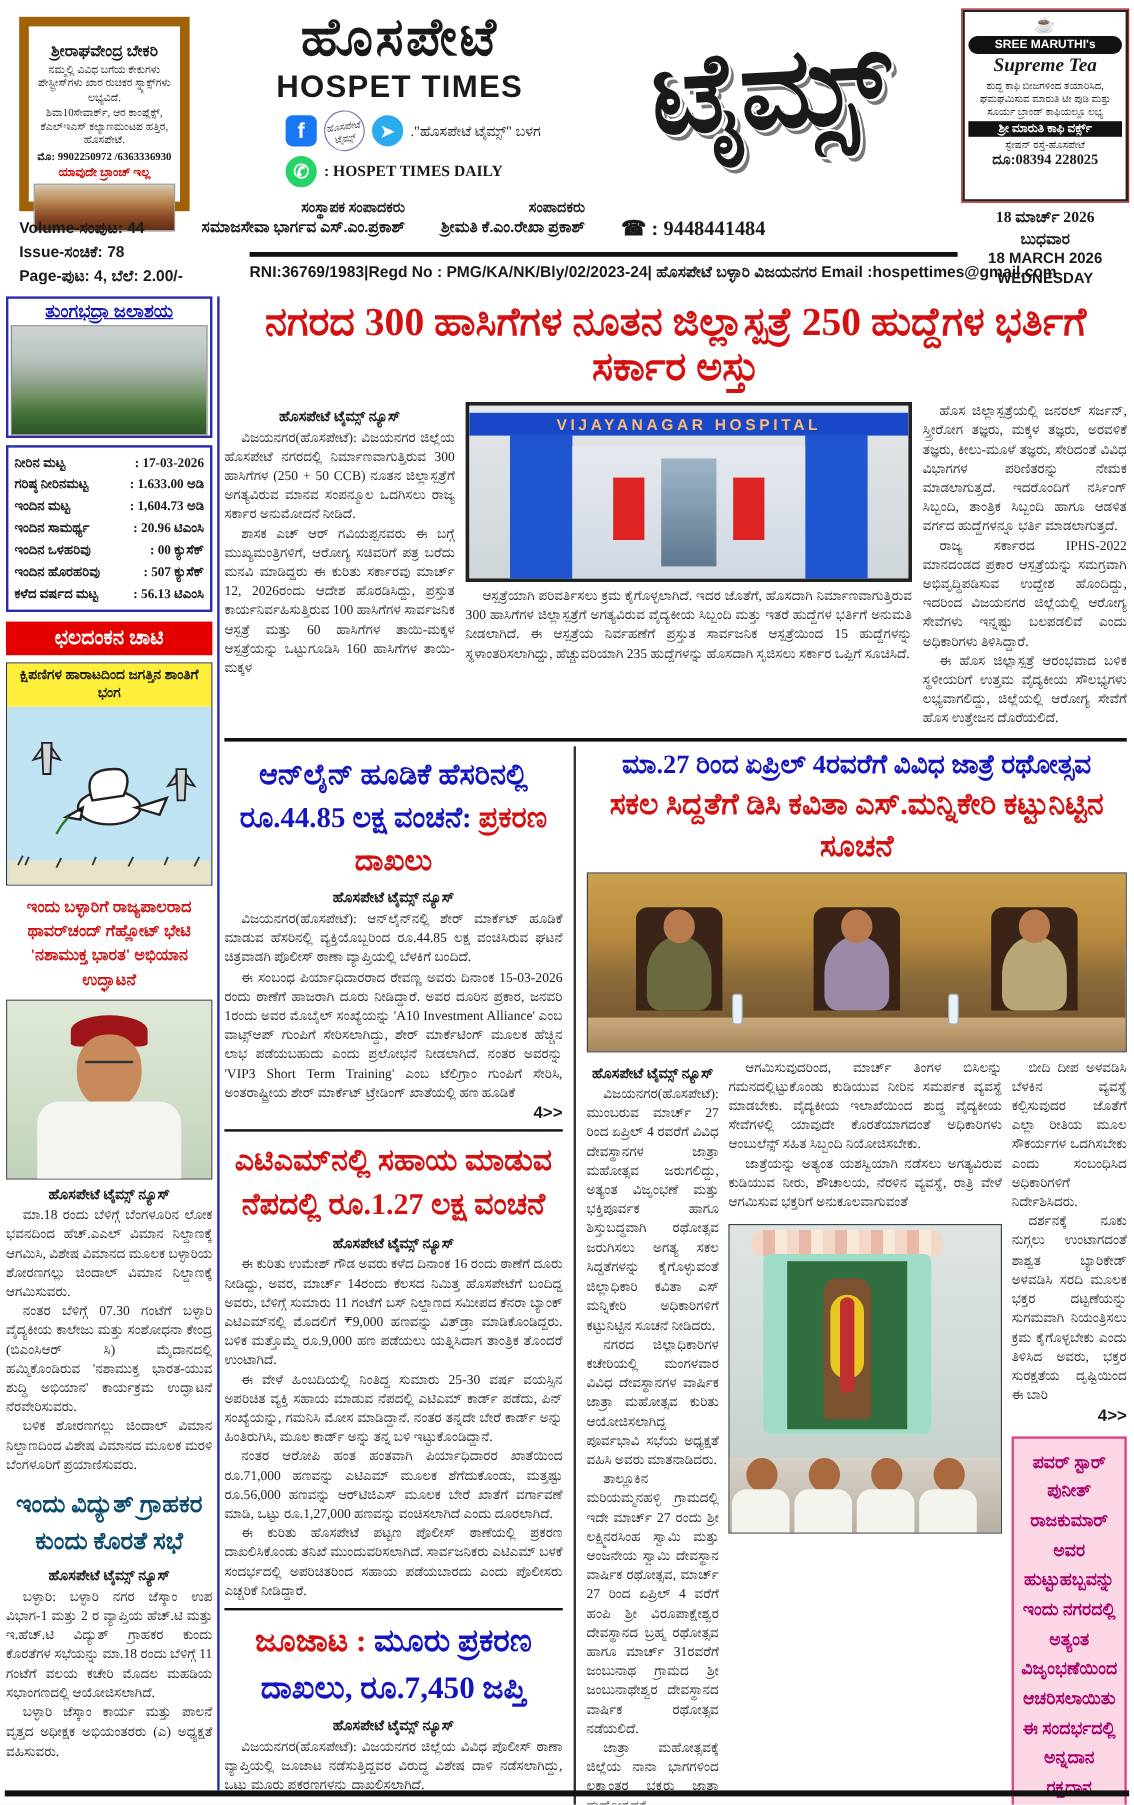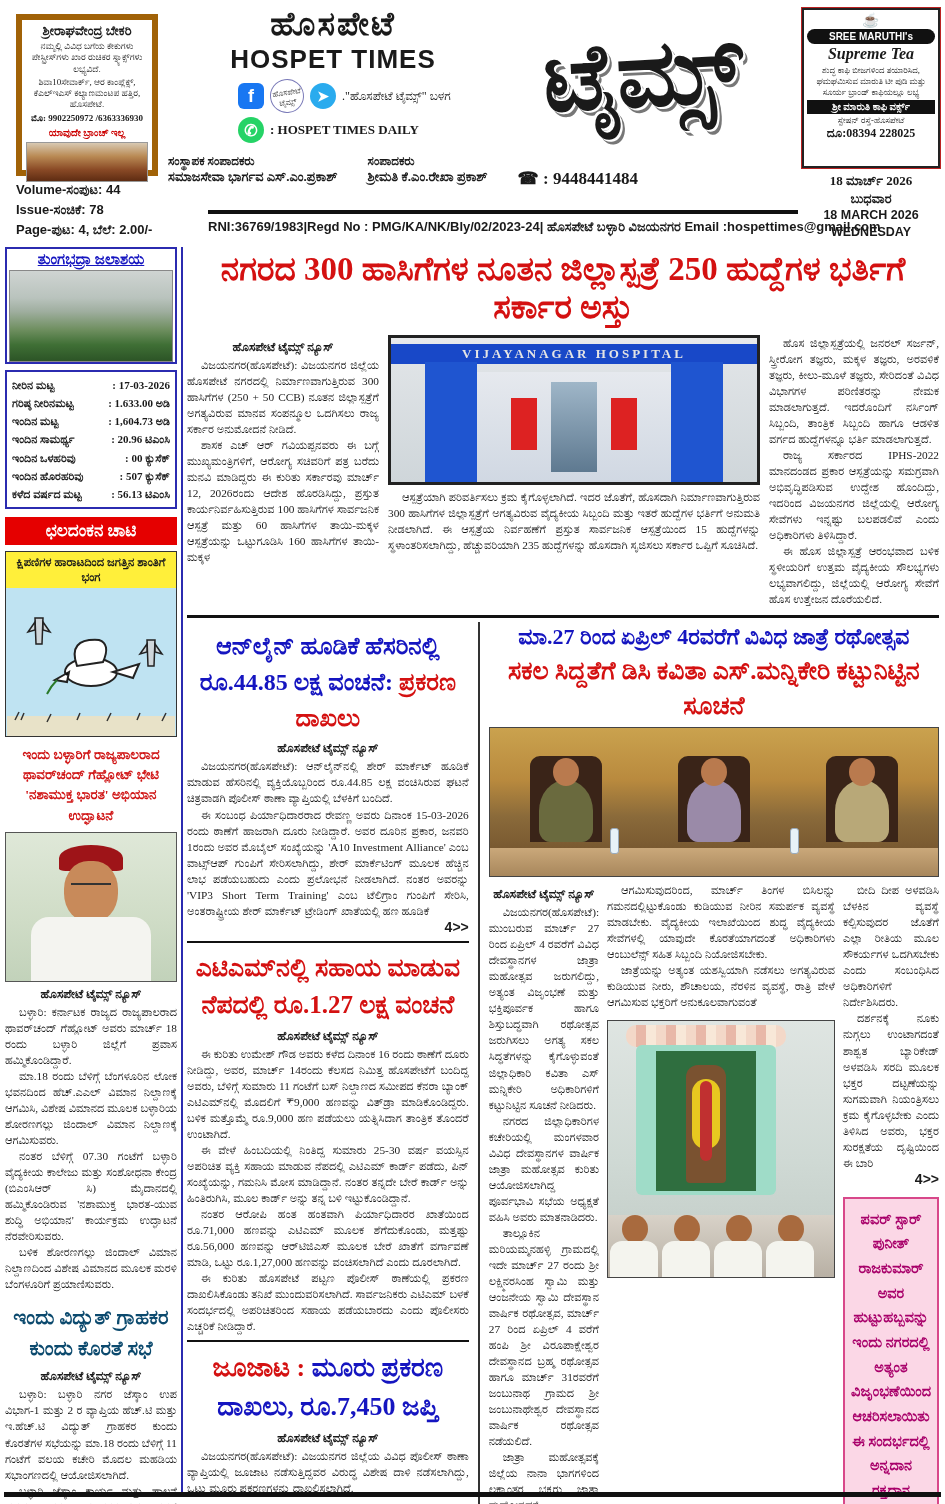--- a/index.html
+++ b/index.html
@@ -1,44 +1,44 @@
 <!DOCTYPE html>
 <html><head>
 <meta charset="utf-8">
 <style>
   * { margin:0; padding:0; box-sizing:border-box; }
   body { background:#e8e8e8; font-family:"Liberation Serif", serif; }
   .page { position:relative; width:945px; height:1504px; margin:0 auto; background:#ffffff; overflow:hidden; color:#1a1a1a; }
 
   
   .header { position:absolute; left:0; top:0; width:945px; height:243px; }
-  .bakery-ad { position:absolute; left:16px; top:14px; width:142px; height:162px; border:6px solid #a16207; padding:3px 4px; text-align:center; }
+  .bakery-ad { position:absolute; left:16px; top:14px; width:142px; height:162px; border:8px solid #a16207; padding:13px 4px; text-align:center; }
   .bakery-title { font-weight:bold; font-size:13px; }
   .bakery-line { font-size:9px; line-height:1.25; margin-top:2px; }
   .bakery-phone { font-size:9px; font-weight:bold; margin-top:2px; }
   .bakery-note { color:#cc0000; font-weight:bold; font-size:10px; margin-top:3px; }
   .bakery-img { margin-top:3px; height:40px; border:1px solid #999;
     background:linear-gradient(180deg,#d8c9b2 0%,#b98a54 35%,#8a4a26 70%,#5e2c12 100%); }
 
   .mast-center { position:absolute; left:168px; top:6px; width:628px; }
   .mast-row { display:flex; }
   .mast-left { width:330px; text-align:center; }
-  .mast-kn-small { font-size:33px; font-weight:900; letter-spacing:2px; }
+  .mast-kn-small { font-size:44px; font-weight:900; letter-spacing:2px; }
   .mast-en { font-size:26px; font-weight:900; font-family:"Liberation Sans", sans-serif; letter-spacing:1px; }
   .big-times { width:290px; font-size:92px; font-weight:900; line-height:1.5; text-align:center; transform:rotate(-3deg);
     text-shadow:2px 2px 0 #fff,-2px -2px 0 #fff,4px 5px 0 #777; }
   .social-row { display:flex; align-items:center; gap:6px; margin:4px 0 0 70px; font-size:12px; }
   .icn { display:inline-flex; align-items:center; justify-content:center; width:26px; height:26px; border-radius:50%; color:#fff; font-weight:bold; font-family:"Liberation Sans", sans-serif; }
   .icn-fb { background:#1877f2; border-radius:6px; font-size:18px; }
   .icn-tg { background:#2aabee; font-size:14px; }
   .icn-wa { background:#25d366; font-size:16px; }
   .badge-round { display:inline-block; border:1px solid #7a7ab8; border-radius:50%; font-size:8px; width:34px; height:34px; text-align:center; padding-top:8px; color:#333; transform:rotate(-8deg); }
   .wa-row { display:flex; align-items:center; gap:6px; margin:4px 0 0 70px; font-weight:bold; font-size:13px; }
   .editors-row { display:flex; align-items:flex-start; gap:30px; margin-top:10px; }
-  .ed-block { text-align:left; font-size:13px; font-weight:bold; }
+  .ed-block { text-align:right; font-size:13px; font-weight:bold; }
   .ed-block .lbl { font-size:12px; }
   .phone-big { font-size:17px; font-weight:900; white-space:nowrap; margin-top:14px; }
 
   .tea-ad { position:absolute; right:5px; top:8px; width:138px; height:160px; border:2px solid #222; outline:1px solid #b22; padding:2px 3px; text-align:center; }
   .tea-brandtop { background:#111; color:#fff; border-radius:8px; font-size:10px; font-weight:bold; padding:2px 0; font-family:"Liberation Sans", sans-serif; }
   .tea-brand { font-size:16px; font-style:italic; font-weight:bold; margin-top:1px; }
   .tea-desc { font-size:8.5px; line-height:1.3; margin-top:2px; }
   .tea-works { background:#111; color:#fff; font-size:10px; font-weight:bold; margin-top:2px; padding:1px 0; }
   .tea-station { font-size:8.5px; margin-top:1px; }
   .tea-phone { font-size:12px; font-weight:900; }
@@ -80,22 +80,22 @@
   .elec-head { color:#0c4a6e; font-weight:700; text-align:center; font-size:20px; line-height:1.55; margin-top:10px; }
 
   
   .main { position:absolute; left:187px; top:247px; width:752px; }
   .main-headline { color:#d41111; font-weight:900; font-size:33px; text-align:center; line-height:1.15; padding:4px 0 8px; }
   .hosp-grid { display:flex; gap:9px; }
   .hosp-c1 { width:192px; }
   .hosp-mid { width:372px; }
   .hosp-photo { height:150px; border:3px solid #222; position:relative; overflow:hidden;
     background:linear-gradient(180deg,#e8eaec 0%,#dfe3e6 18%,#cfd6da 100%); }
-  .hosp-sign { position:absolute; left:0; top:6px; width:100%; text-align:center; color:#e5e5e5; background:#1848c8;
-    font-family:Liberation Serif, serif; font-weight:bold; font-size:13px; letter-spacing:3px; padding:2px 0; }
+  .hosp-sign { position:absolute; left:0; top:6px; width:100%; text-align:center; color:#fdba74; background:#1848c8;
+    font-family:Liberation Sans, sans-serif; font-weight:bold; font-size:13px; letter-spacing:3px; padding:2px 0; }
   .hosp-col-l { position:absolute; left:34px; top:24px; width:52px; height:126px; background:#1f55d0; }
   .hosp-col-r { position:absolute; right:34px; top:24px; width:52px; height:126px; background:#1f55d0; }
   .hosp-wall { position:absolute; left:86px; right:86px; top:34px; height:116px; background:linear-gradient(180deg,#e6e9ee 0%,#cfd7e2 100%); }
   .hosp-red1 { position:absolute; left:120px; top:60px; width:26px; height:52px; background:#d22; }
   .hosp-red2 { position:absolute; right:120px; top:60px; width:26px; height:52px; background:#d22; }
   .hosp-glass { position:absolute; left:160px; right:160px; top:44px; bottom:10px; background:linear-gradient(180deg,#9fb6c8,#5e7990); }
   .hosp-c3 { flex:1; }
   .main-divider { border-top:3px solid #111; margin:8px 0 0; }
 
   .lower { display:flex; margin-top:4px; }
@@ -282,21 +282,20 @@
     </div>
 
     <div class="gov-teaser">ಇಂದು ಬಳ್ಳಾರಿಗೆ ರಾಜ್ಯಪಾಲರಾದ ಥಾವರ್‌ಚಂದ್ ಗೆಹ್ಲೋಟ್ ಭೇಟಿ 'ನಶಾಮುಕ್ತ ಭಾರತ' ಅಭಿಯಾನ ಉದ್ಘಾಟನೆ</div>
     <div class="gov-photo">
       <div class="gov-cap"></div>
         <div class="gov-head"></div>
         <div class="gov-glass"></div>
         <div class="gov-body"></div>
     </div>
     <div class="byline">ಹೊಸಪೇಟೆ ಟೈಮ್ಸ್ ನ್ಯೂಸ್</div>
-    <p class="para">ಬಳ್ಳಾರಿ: ಕರ್ನಾಟಕ ರಾಜ್ಯದ ರಾಜ್ಯಪಾಲರಾದ ಥಾವರ್‌ಚಂದ್ ಗೆಹ್ಲೋಟ್ ಅವರು ಮಾರ್ಚ್ 18 ರಂದು ಬಳ್ಳಾರಿ ಜಿಲ್ಲೆಗೆ ಪ್ರವಾಸ ಹಮ್ಮಿಕೊಂಡಿದ್ದಾರೆ.</p>
     <p class="para">ಮಾ.18 ರಂದು ಬೆಳಿಗ್ಗೆ ಬೆಂಗಳೂರಿನ ಲೋಕ ಭವನದಿಂದ ಹೆಚ್.ಎಎಲ್ ವಿಮಾನ ನಿಲ್ದಾಣಕ್ಕೆ ಆಗಮಿಸಿ, ವಿಶೇಷ ವಿಮಾನದ ಮೂಲಕ ಬಳ್ಳಾರಿಯ ಶೋರಣಗಲ್ಲು ಜಿಂದಾಲ್ ವಿಮಾನ ನಿಲ್ದಾಣಕ್ಕೆ ಆಗಮಿಸುವರು.</p>
     <p class="para">ನಂತರ ಬೆಳಿಗ್ಗೆ 07.30 ಗಂಟೆಗೆ ಬಳ್ಳಾರಿ ವೈದ್ಯಕೀಯ ಕಾಲೇಜು ಮತ್ತು ಸಂಶೋಧನಾ ಕೇಂದ್ರ (ಬಿಎಂಸಿಆರ್ ಸಿ) ಮೈದಾನದಲ್ಲಿ ಹಮ್ಮಿಕೊಂಡಿರುವ 'ನಶಾಮುಕ್ತ ಭಾರತ-ಯುವ ಶುದ್ಧಿ ಅಭಿಯಾನ' ಕಾರ್ಯಕ್ರಮ ಉದ್ಘಾಟನೆ ನೆರವೇರಿಸುವರು.</p>
     <p class="para">ಬಳಿಕ ಶೋರಣಗಲ್ಲು ಜಿಂದಾಲ್ ವಿಮಾನ ನಿಲ್ದಾಣದಿಂದ ವಿಶೇಷ ವಿಮಾನದ ಮೂಲಕ ಮರಳಿ ಬೆಂಗಳೂರಿಗೆ ಪ್ರಯಾಣಿಸುವರು.</p>
 
     <div class="elec-head">ಇಂದು ವಿದ್ಯುತ್ ಗ್ರಾಹಕರ ಕುಂದು ಕೊರತೆ ಸಭೆ</div>
     <div class="byline">ಹೊಸಪೇಟೆ ಟೈಮ್ಸ್ ನ್ಯೂಸ್</div>
     <p class="para">ಬಳ್ಳಾರಿ: ಬಳ್ಳಾರಿ ನಗರ ಜೆಸ್ಕಾಂ ಉಪ ವಿಭಾಗ-1 ಮತ್ತು 2 ರ ವ್ಯಾಪ್ತಿಯ ಹೆಚ್.ಟಿ ಮತ್ತು ಇ.ಹೆಚ್.ಟಿ ವಿದ್ಯುತ್ ಗ್ರಾಹಕರ ಕುಂದು ಕೊರತೆಗಳ ಸಭೆಯನ್ನು ಮಾ.18 ರಂದು ಬೆಳಿಗ್ಗೆ 11 ಗಂಟೆಗೆ ವಲಯ ಕಚೇರಿ ಮೊದಲ ಮಹಡಿಯ ಸಭಾಂಗಣದಲ್ಲಿ ಆಯೋಜಿಸಲಾಗಿದೆ.</p>
     <p class="para">ಬಳ್ಳಾರಿ ಜೆಸ್ಕಾಂ ಕಾರ್ಯ ಮತ್ತು ಪಾಲನೆ ವೃತ್ತದ ಅಧೀಕ್ಷಕ ಅಭಿಯಂತರರು (ಎ) ಅಧ್ಯಕ್ಷತೆ ವಹಿಸುವರು.</p>
 
   </div>

